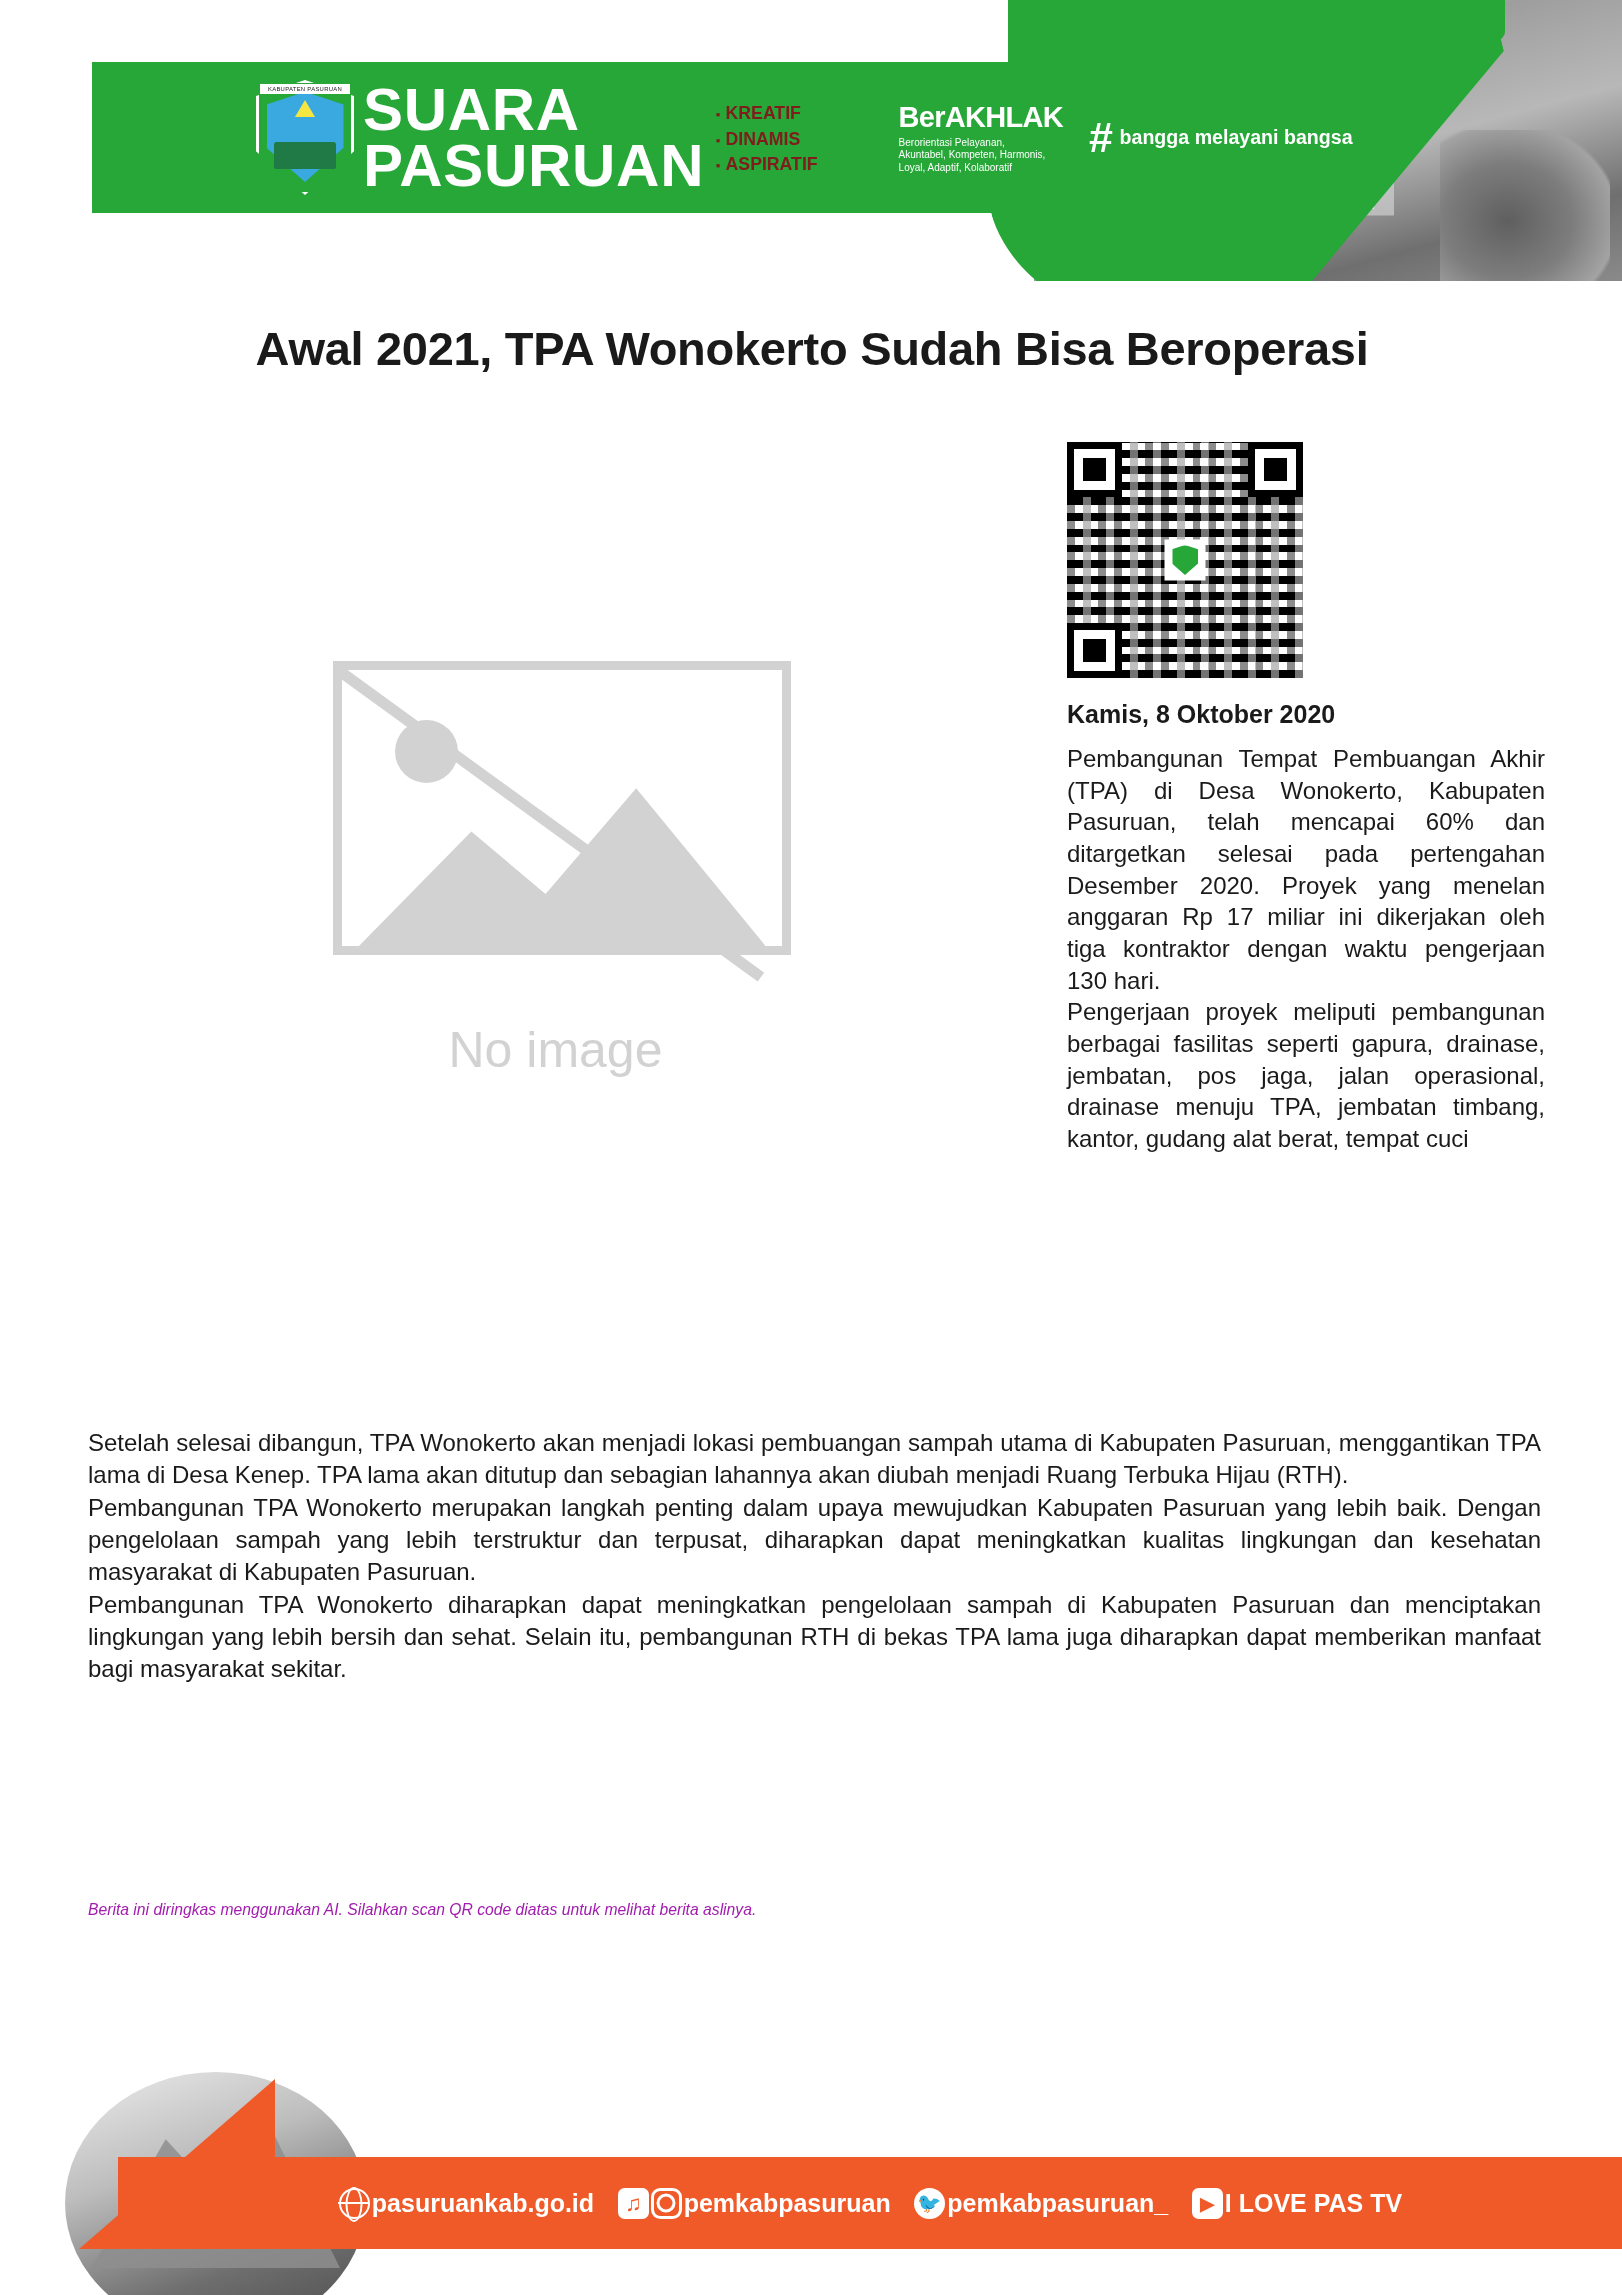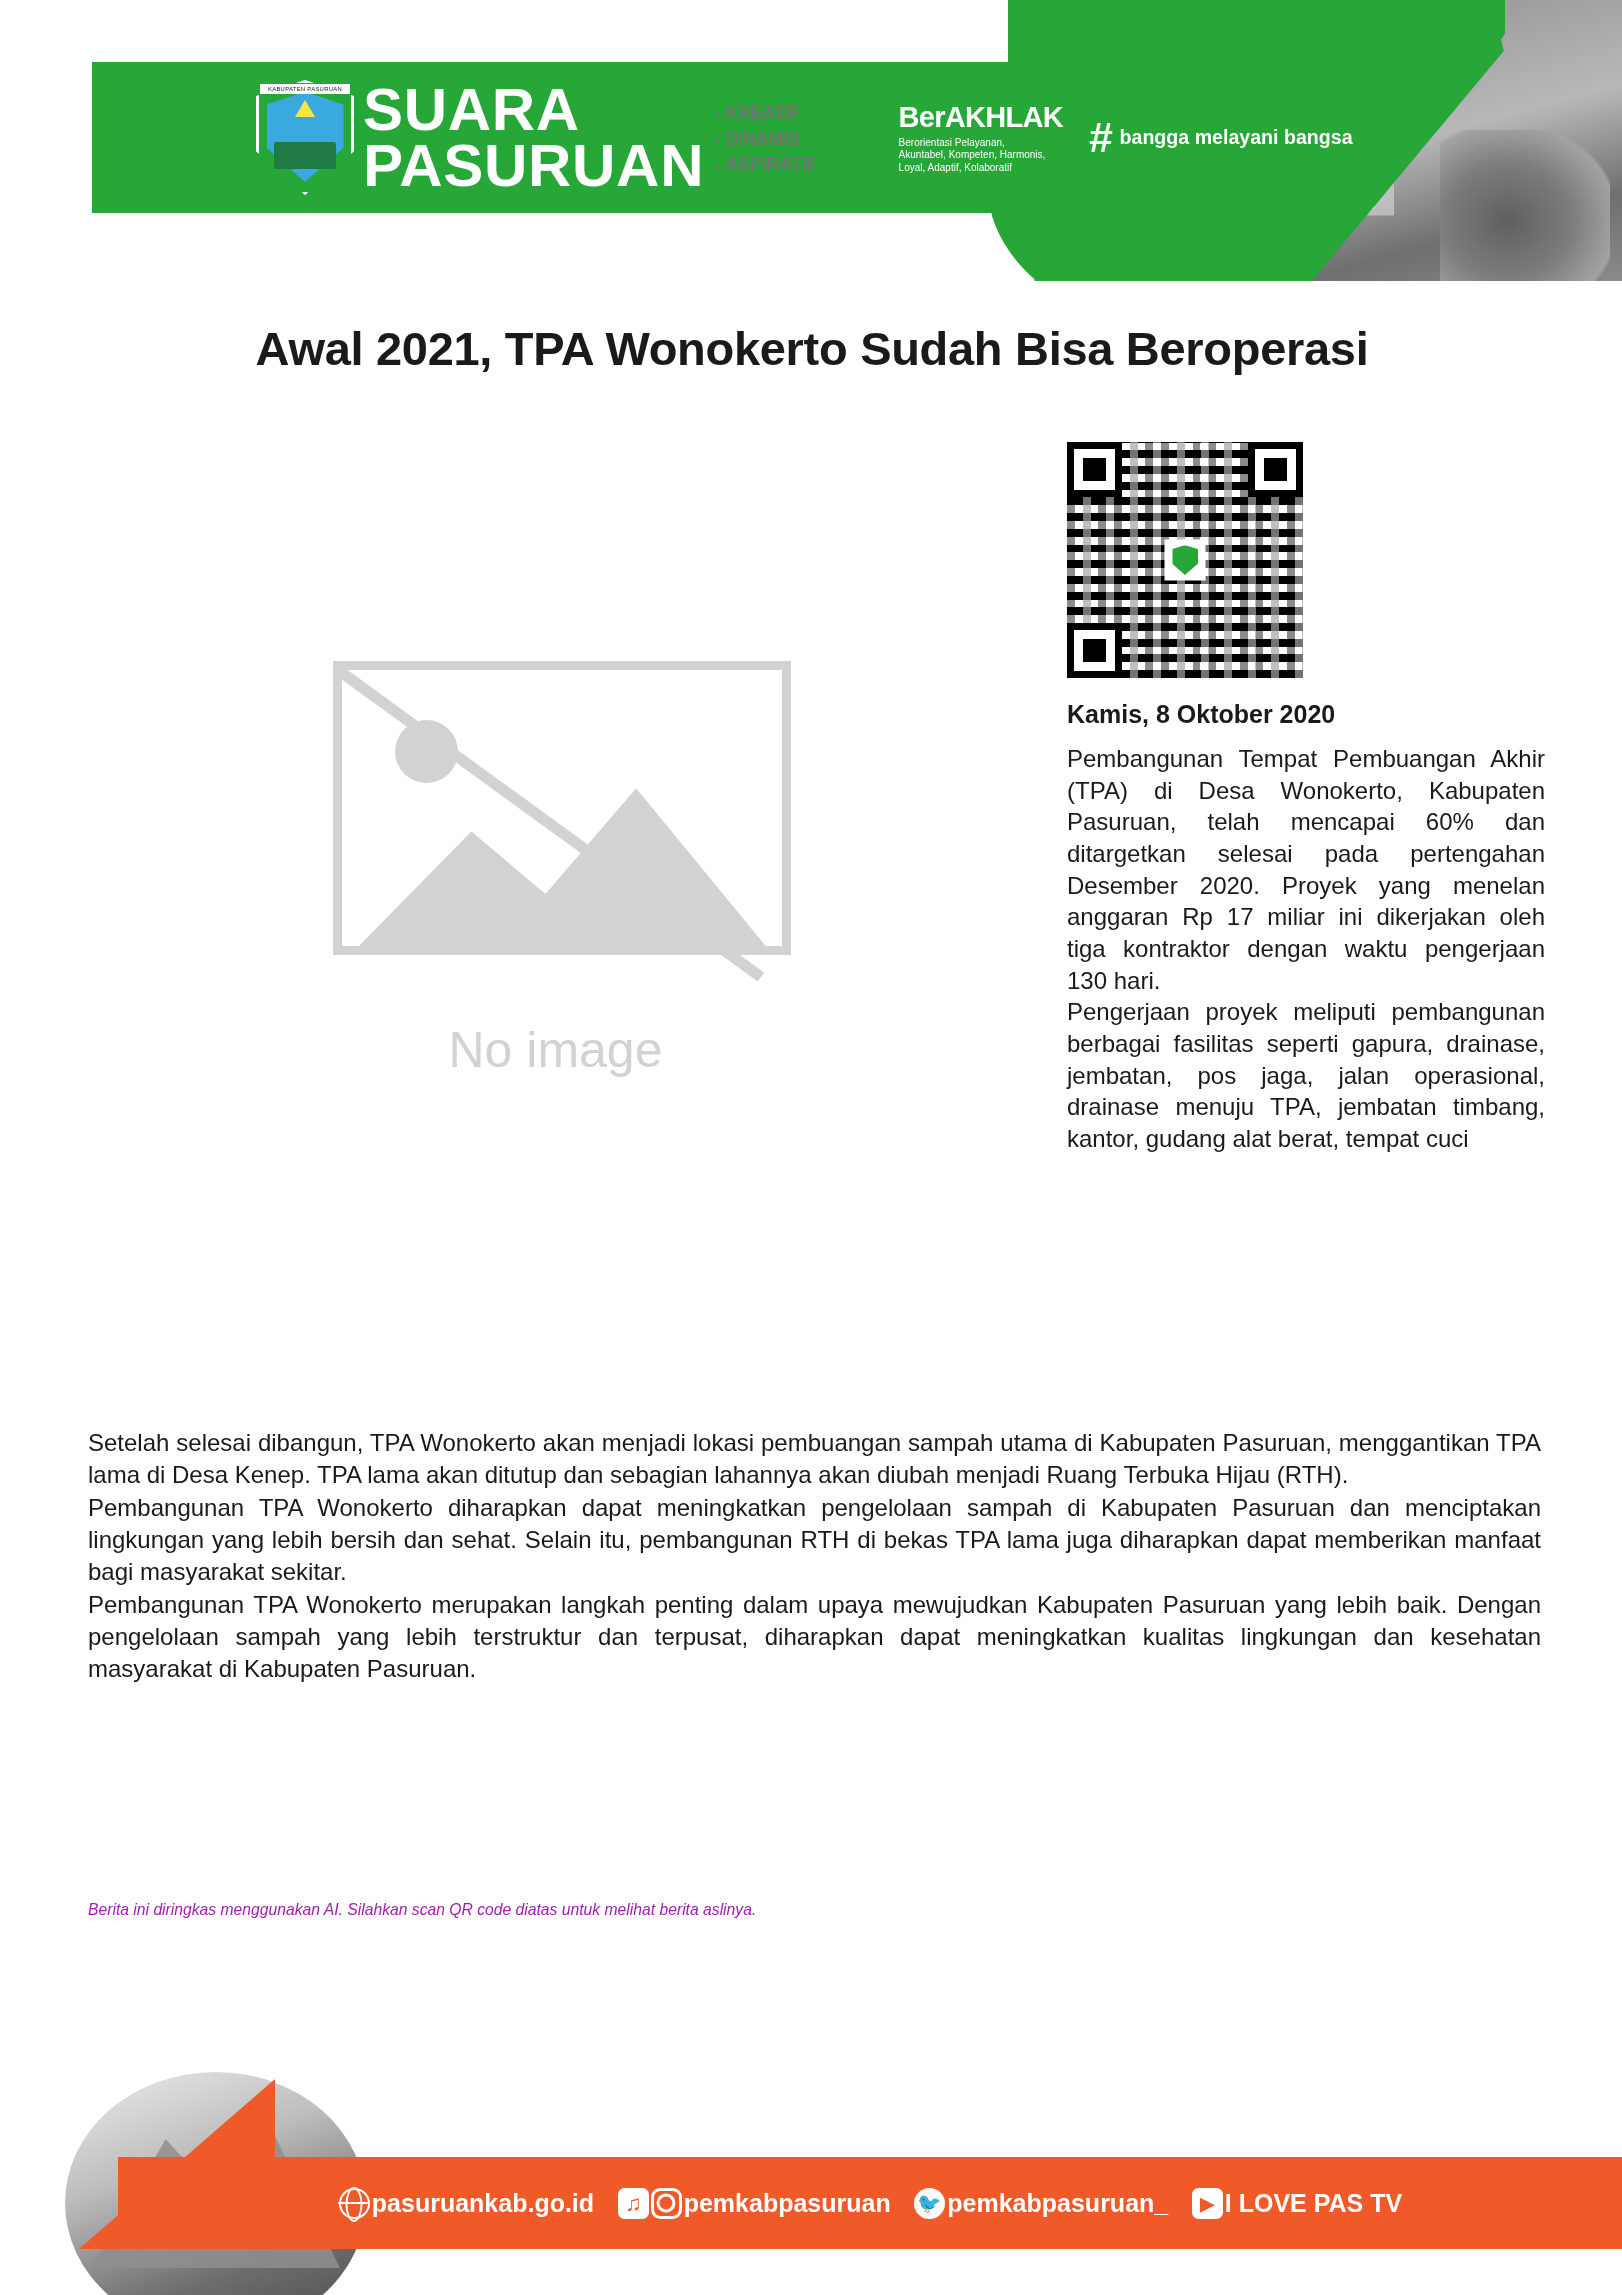--- a/index.html
+++ b/index.html
@@ -150,21 +150,21 @@
   }
   .logo-text {
     color: #ffffff;
     line-height: .92;
     font-weight: bold;
     letter-spacing: 0.7px;
   }
   .logo-text .l1 { font-size: 60px; display: block; }
   .logo-text .l2 { font-size: 60px; display: block; }
   .tagline {
-    color: #737373;
+    color: #7f1d1d;
     font-size: 17.7px;
     font-weight: bold;
     line-height: 1.45;
     margin-left: 2.6px;
     margin-top: 3.9px;
   }
   .tagline div::before { content: "\25AA"; margin-right: 5.2px; font-size: 13px; }
   .berakhlak {
     margin-left: 72px;
     color: #ffffff;
@@ -512,22 +512,22 @@
 
 <div class="date">Kamis, 8 Oktober 2020</div>
 
 <div class="col-right">
   <p>Pembangunan Tempat Pembuangan Akhir (TPA) di Desa Wonokerto, Kabupaten Pasuruan, telah mencapai 60% dan ditargetkan selesai pada pertengahan Desember 2020. Proyek yang menelan anggaran Rp 17 miliar ini dikerjakan oleh tiga kontraktor dengan waktu pengerjaan 130 hari.</p>
   <p>Pengerjaan proyek meliputi pembangunan berbagai fasilitas seperti gapura, drainase, jembatan, pos jaga, jalan operasional, drainase menuju TPA, jembatan timbang, kantor, gudang alat berat, tempat cuci</p>
 </div>
 
 <div class="full-body">
   <p>Setelah selesai dibangun, TPA Wonokerto akan menjadi lokasi pembuangan sampah utama di Kabupaten Pasuruan, menggantikan TPA lama di Desa Kenep. TPA lama akan ditutup dan sebagian lahannya akan diubah menjadi Ruang Terbuka Hijau (RTH).</p>
+  <p>Pembangunan TPA Wonokerto merupakan langkah penting dalam upaya mewujudkan Kabupaten Pasuruan yang lebih baik. Dengan pengelolaan sampah yang lebih terstruktur dan terpusat, diharapkan dapat meningkatkan kualitas lingkungan dan kesehatan masyarakat di Kabupaten Pasuruan.</p>
   <p>Pembangunan TPA Wonokerto diharapkan dapat meningkatkan pengelolaan sampah di Kabupaten Pasuruan dan menciptakan lingkungan yang lebih bersih dan sehat. Selain itu, pembangunan RTH di bekas TPA lama juga diharapkan dapat memberikan manfaat bagi masyarakat sekitar.</p>
-  <p>Pembangunan TPA Wonokerto merupakan langkah penting dalam upaya mewujudkan Kabupaten Pasuruan yang lebih baik. Dengan pengelolaan sampah yang lebih terstruktur dan terpusat, diharapkan dapat meningkatkan kualitas lingkungan dan kesehatan masyarakat di Kabupaten Pasuruan.</p>
 </div>
 
 <div class="disclaimer">Berita ini diringkas menggunakan AI. Silahkan scan QR code diatas untuk melihat berita aslinya.</div>
 
 <div class="footer">
   <div class="footer-photo">
     <div class="mtn"></div>
   </div>
   <div class="footer-swoop"></div>
   <div class="footer-bar">

